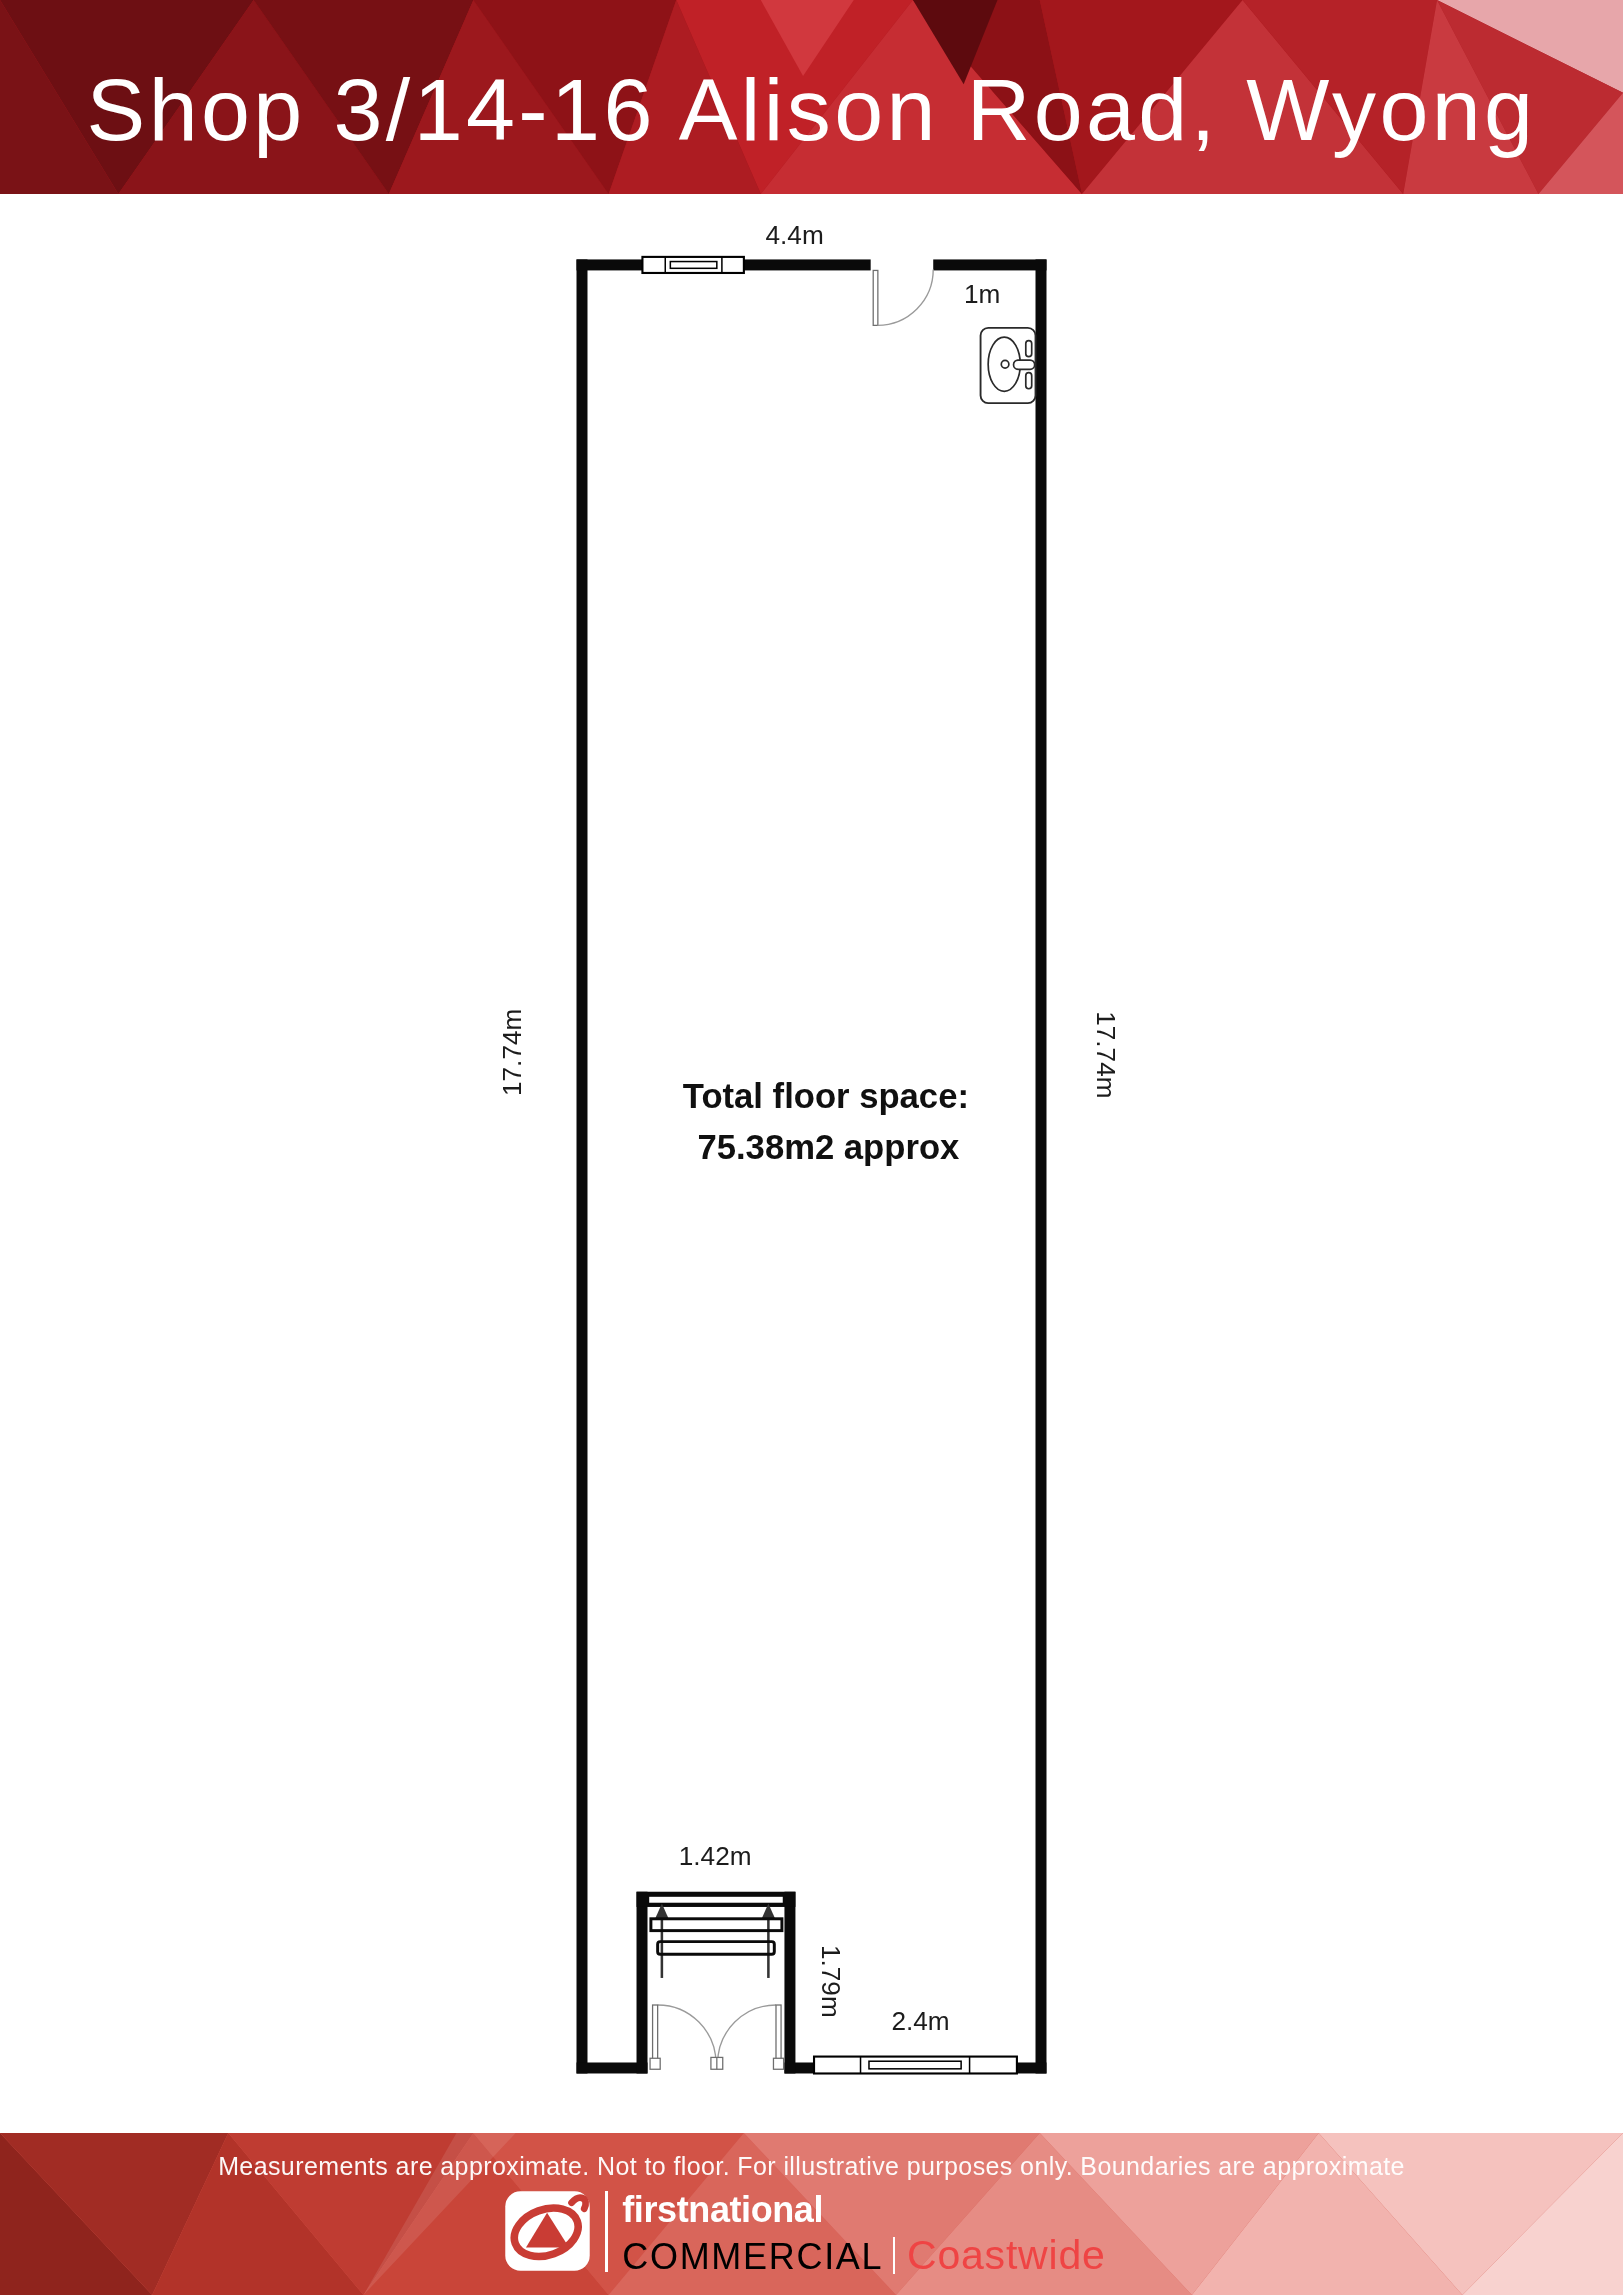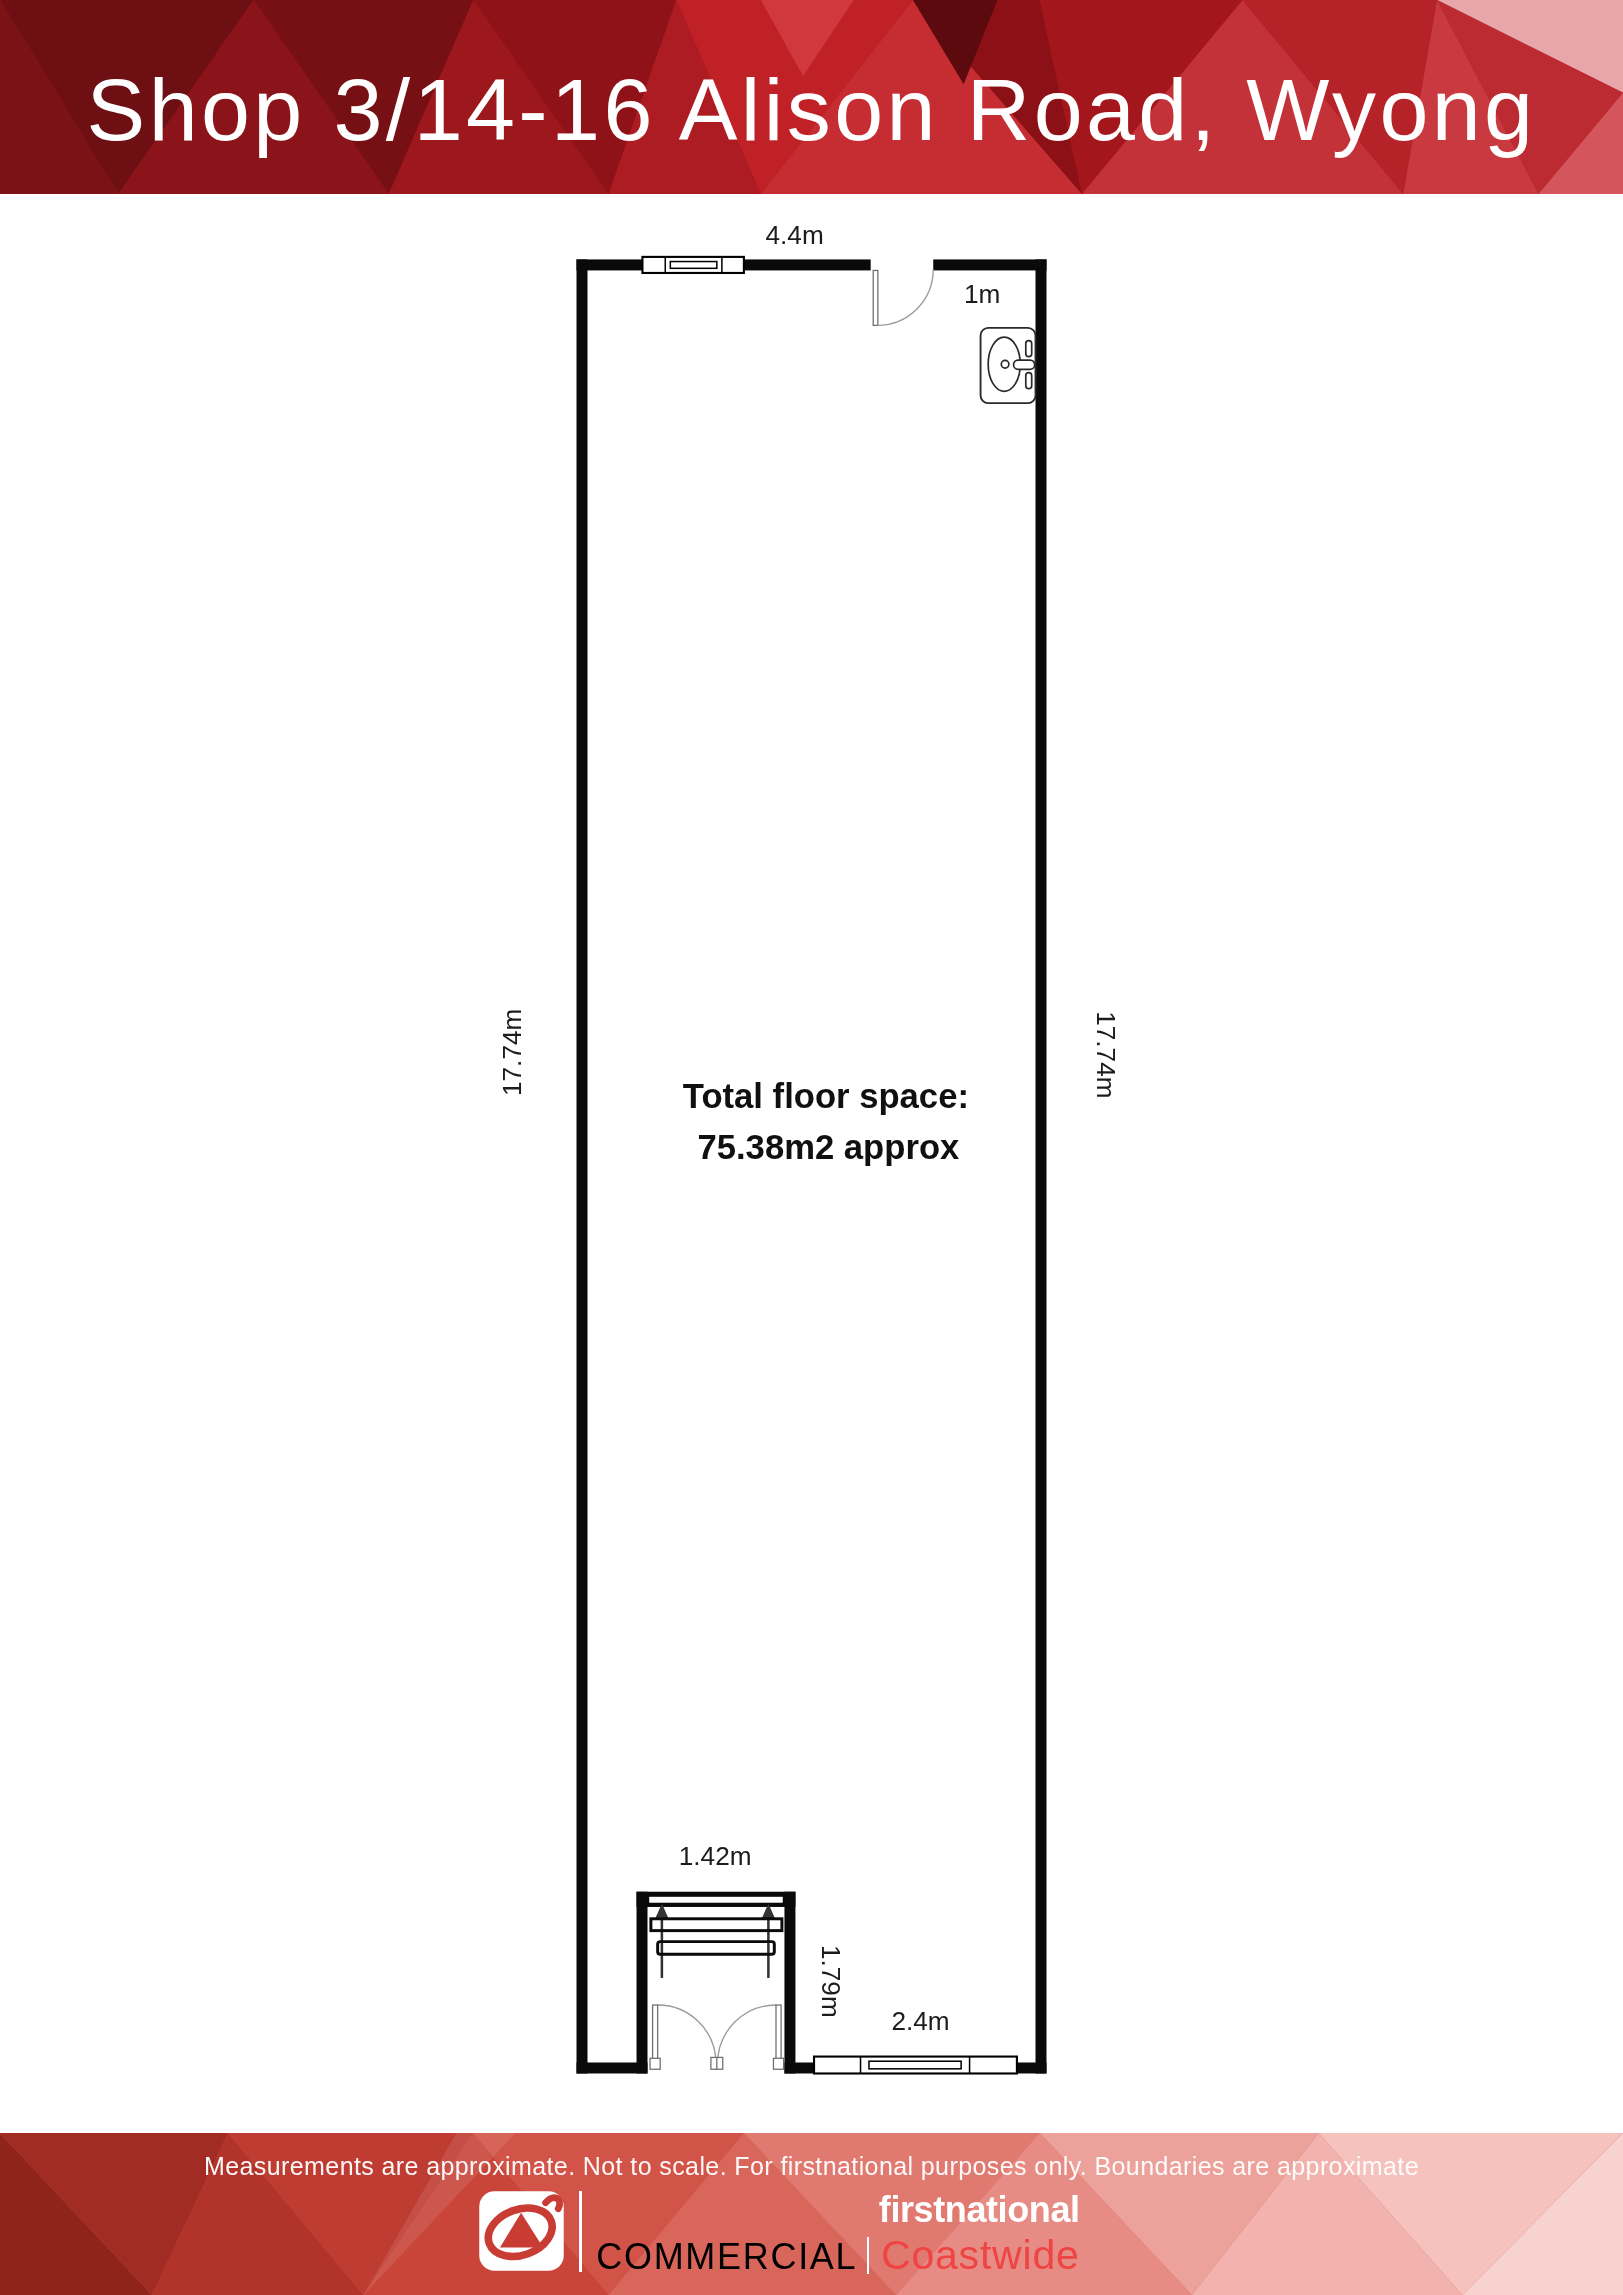--- a/index.html
+++ b/index.html
@@ -14,21 +14,21 @@
               color:#ffffff;font-size:88px;font-weight:400;letter-spacing:3.4px;
               white-space:nowrap;}
   
   .plan-svg{position:absolute;left:0;top:194px;width:1623px;height:1939px;display:block;}
   
   .footer{position:absolute;left:0;top:2133px;width:1623px;height:162px;color:#fff;}
   .footer .mosaic{position:absolute;left:0;top:0;width:100%;height:100%;display:block;}
   .disclaimer{position:absolute;left:0;top:19.4px;width:1623px;text-align:center;
               font-size:25px;font-weight:400;letter-spacing:0.4px;color:#ffffff;opacity:0.96;
               white-space:nowrap;}
-  .brand{position:absolute;left:478px;top:57px;display:flex;align-items:flex-start;text-align:right;}
+  .brand{position:absolute;left:504px;top:57px;display:flex;align-items:flex-start;}
   .brand-icon{width:87px;height:82px;flex:0 0 auto;}
   .brand-sep{width:2.5px;height:81px;background:#ffffff;margin:0.8px 0 0 14.4px;}
   .brand-text{margin-left:14.4px;display:flex;flex-direction:column;}
   .brand-line1{font-size:36px;font-weight:700;letter-spacing:-0.4px;line-height:40px;color:#fff;}
   .brand-line2{display:flex;align-items:baseline;margin-top:1.7px;}
   .brand-division{font-size:36px;font-weight:400;letter-spacing:1.7px;color:#000000;}
   .brand-pipe{width:1.7px;height:37px;background:#ffffff;align-self:center;margin:0 12px 0 10px;}
   .brand-office{font-size:41px;font-weight:400;letter-spacing:0.8px;color:#ef4444;}
   .dim{font-size:31px;fill:#1c1c1c;}
   .dimbold{font-size:41px;font-weight:700;fill:#101010;}
@@ -161,21 +161,21 @@
         <polygon points="880,0 1230,0 1060,192" fill="#e07a71"></polygon>
         <polygon points="1230,0 1060,192 1410,192" fill="#e68c84"></polygon>
         <polygon points="1230,0 1560,0 1410,192" fill="#eda19b"></polygon>
         <polygon points="1560,0 1410,192 1730,192" fill="#f2b3ae"></polygon>
         <polygon points="1560,0 1920,0 1730,192" fill="#f5c2be"></polygon>
         <polygon points="1920,0 1920,192 1730,192" fill="#f8d2cf"></polygon>
         <polygon points="540,0 610,0 430,192" fill="rgba(255,255,255,0.10)"></polygon>
       </g>
     </svg>
 
-    <div class="disclaimer">Measurements are approximate. Not to scale. For firstnational purposes only. Boundaries are approximate</div>
+    <div class="disclaimer">Measurements are approximate. Not to floor. For illustrative purposes only. Boundaries are approximate</div>
 
     <div class="brand">
       <svg class="brand-icon" viewBox="0 0 103 97">
         <rect x="1.5" y="1.5" width="100" height="94" rx="18" fill="#ffffff"></rect>
         <ellipse cx="50" cy="50" rx="39" ry="27" fill="none" stroke="#c93c34" stroke-width="9" transform="rotate(-20 50 50)"></ellipse>
         <path d="M80 15 C 90 4 101 10 95 22" fill="none" stroke="#c93c34" stroke-width="8" stroke-linecap="round"></path>
         <path d="M51 27 L26 68 L77 68 Z" fill="#c93c34"></path>
       </svg>
       <div class="brand-sep"></div>
       <div class="brand-text">

